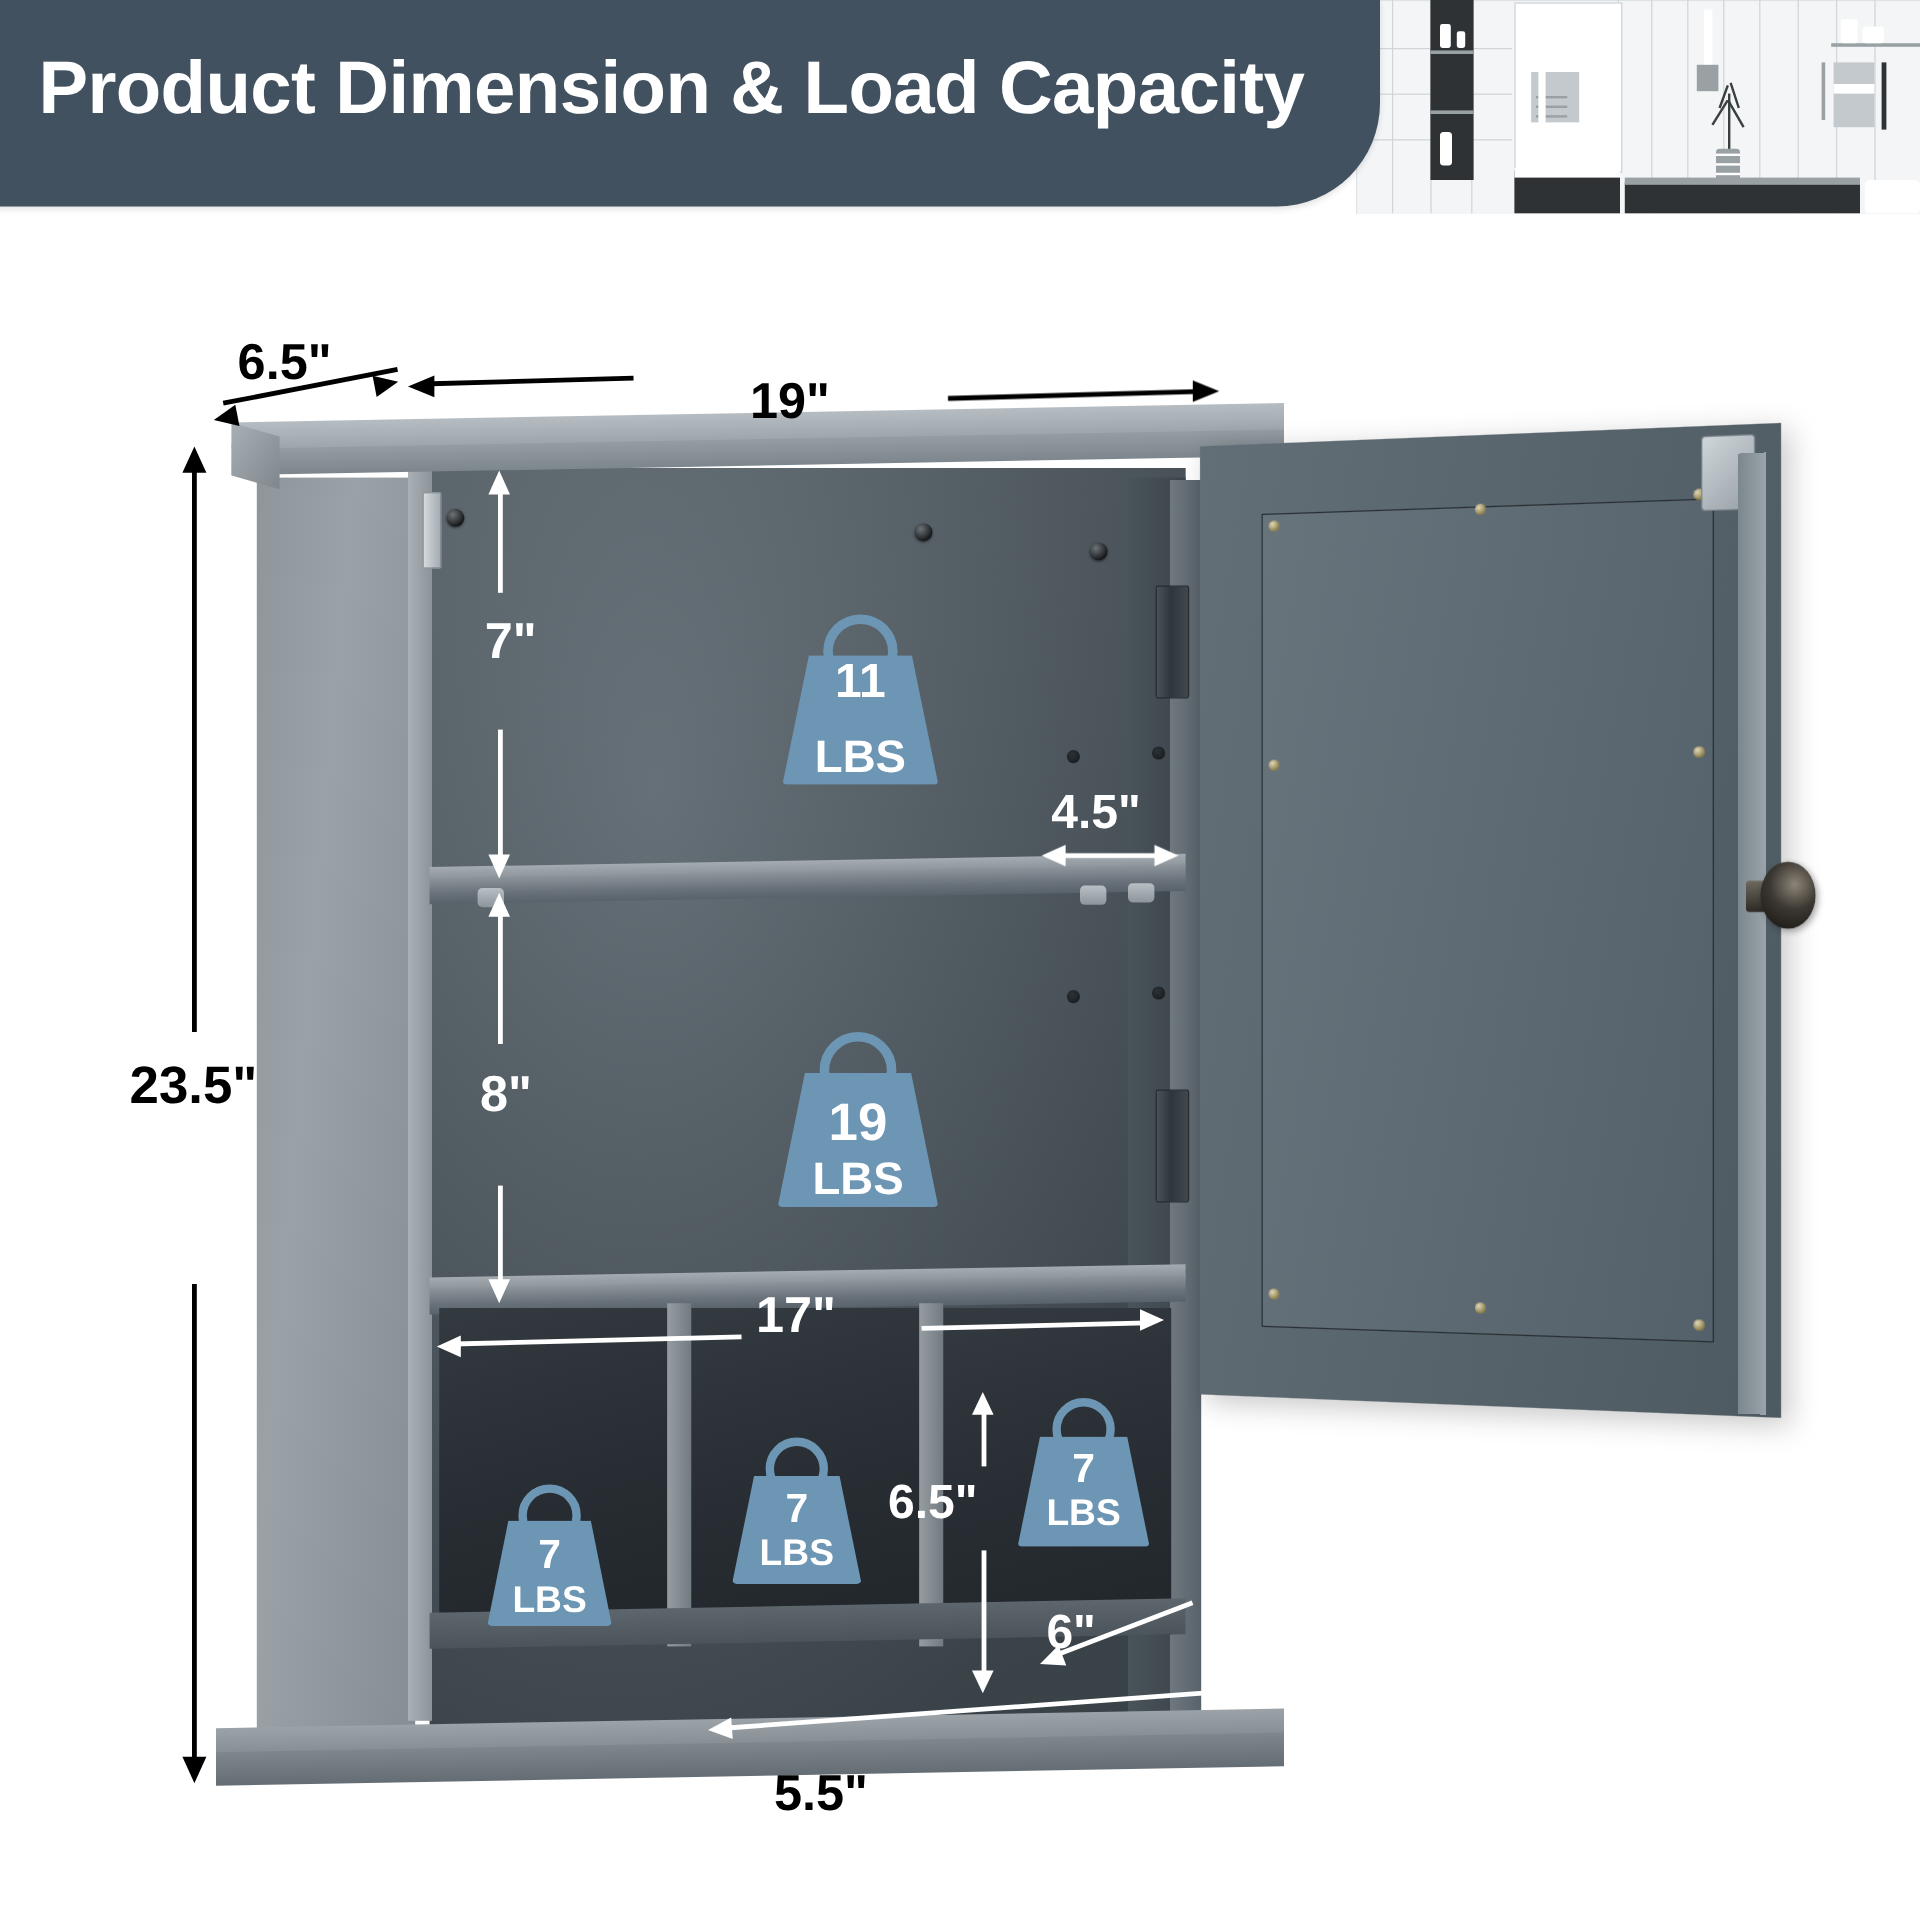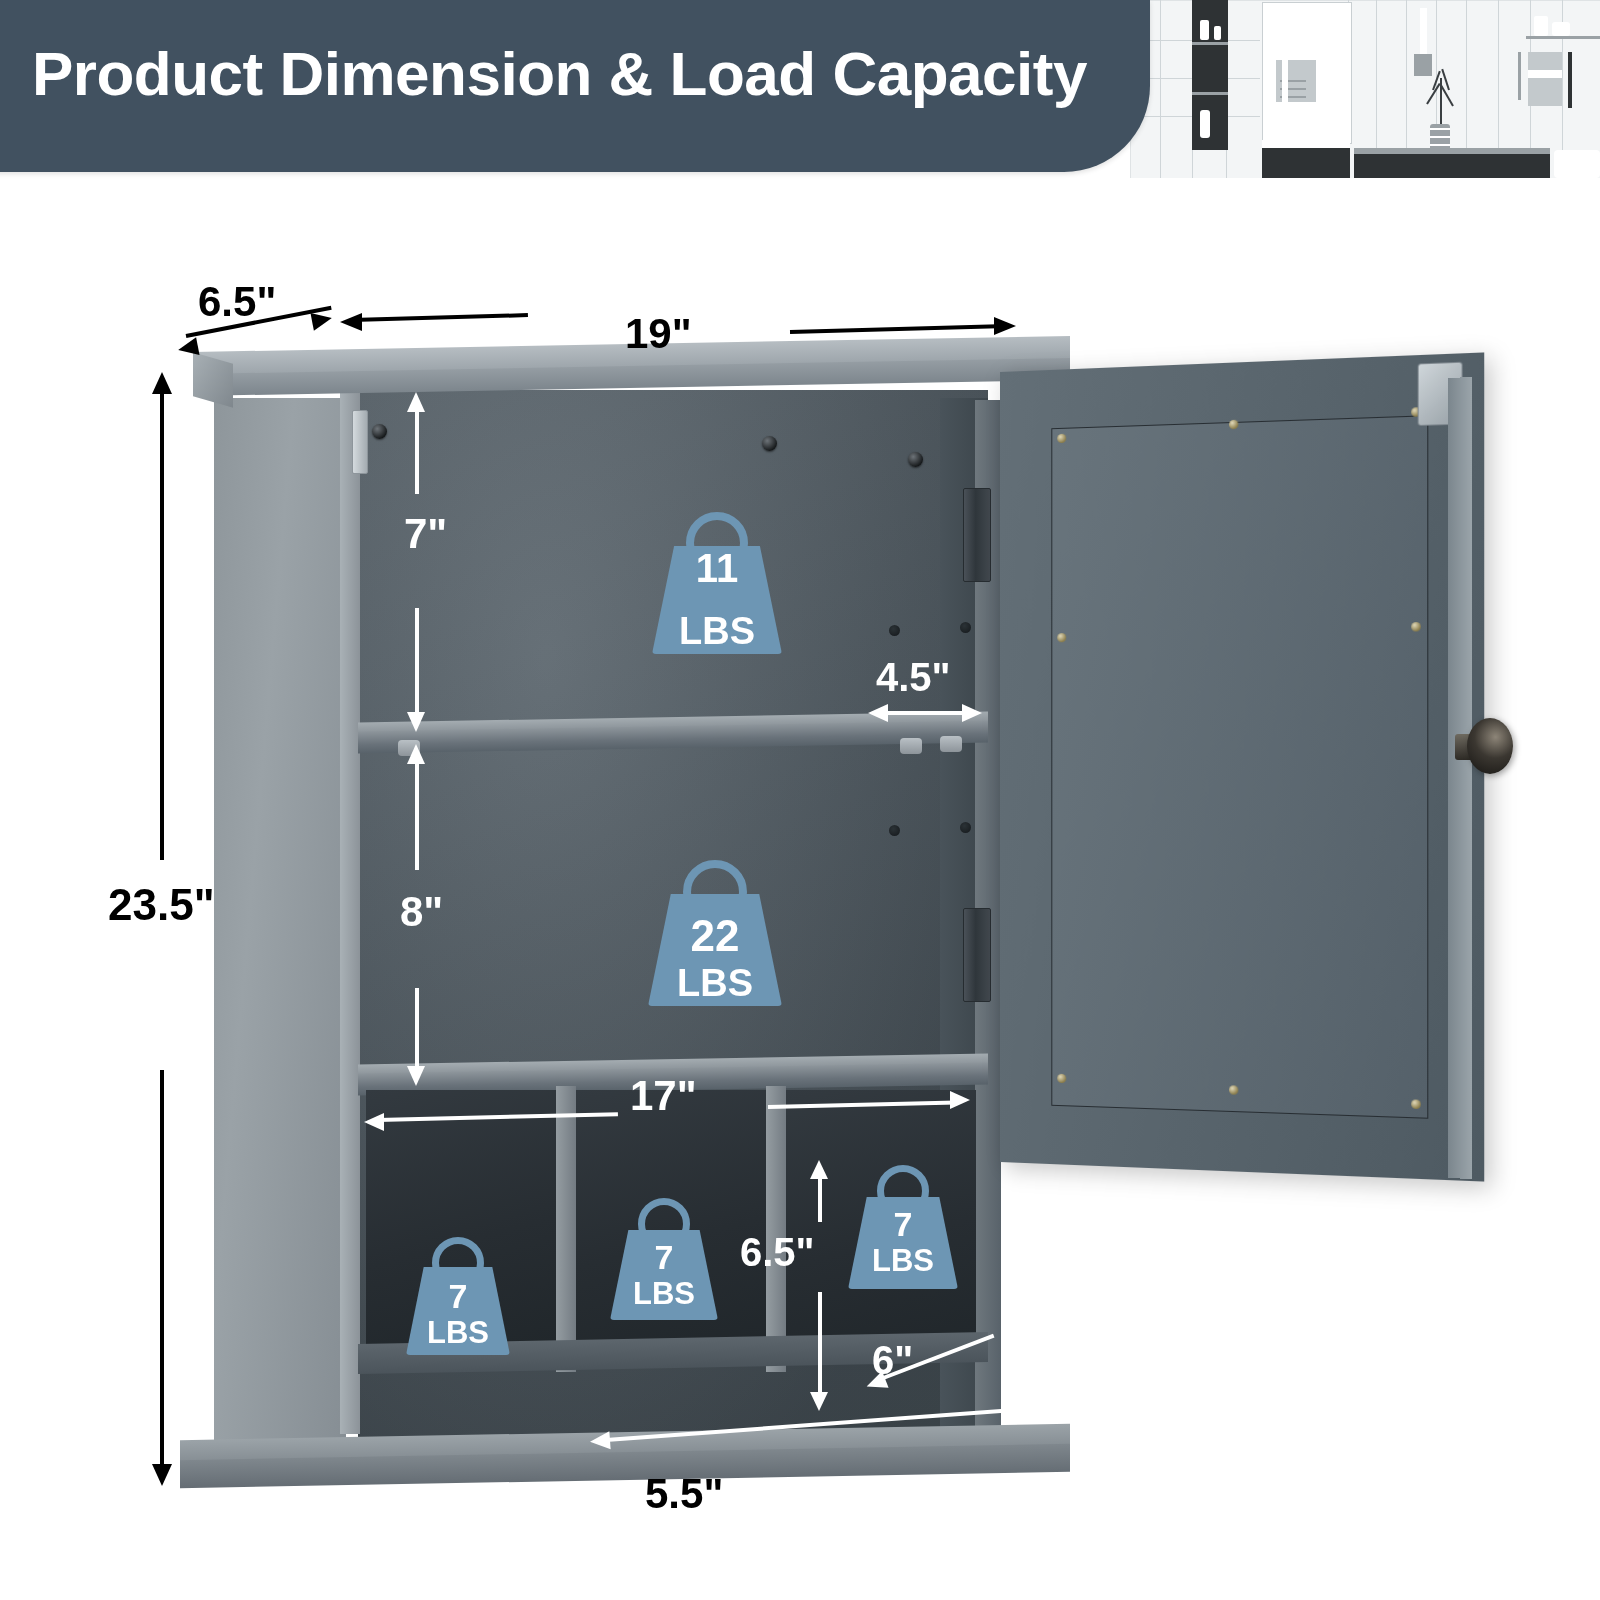--- a/index.html
+++ b/index.html
@@ -355,21 +355,21 @@
     <div class="weight" style="left:652px;top:512px;width:130px;height:142px;">
       <div class="ring" style="width:46px;height:46px;border-width:8px;"></div>
       <div class="body" style="height:108px;clip-path:polygon(17% 0,83% 0,100% 100%,0 100%);border-radius:4px;"></div>
       <div class="txt" style="top:36px;font-size:40px;">11</div>
       <div class="txt" style="top:100px;font-size:38px;">LBS</div>
     </div>
 
     <div class="weight" style="left:648px;top:860px;width:134px;height:146px;">
       <div class="ring" style="width:48px;height:48px;border-width:8px;"></div>
       <div class="body" style="height:112px;clip-path:polygon(17% 0,83% 0,100% 100%,0 100%);border-radius:4px;"></div>
-      <div class="txt" style="top:54px;font-size:44px;">22</div>
+      <div class="txt" style="top:54px;font-size:44px;">19</div>
       <div class="txt" style="top:104px;font-size:38px;">LBS</div>
     </div>
 
     <div class="weight" style="left:406px;top:1237px;width:104px;height:118px;">
       <div class="ring" style="width:38px;height:38px;border-width:7px;"></div>
       <div class="body" style="height:88px;clip-path:polygon(17% 0,83% 0,100% 100%,0 100%);border-radius:4px;"></div>
       <div class="txt" style="top:42px;font-size:34px;">7</div>
       <div class="txt" style="top:80px;font-size:31px;">LBS</div>
     </div>
 

